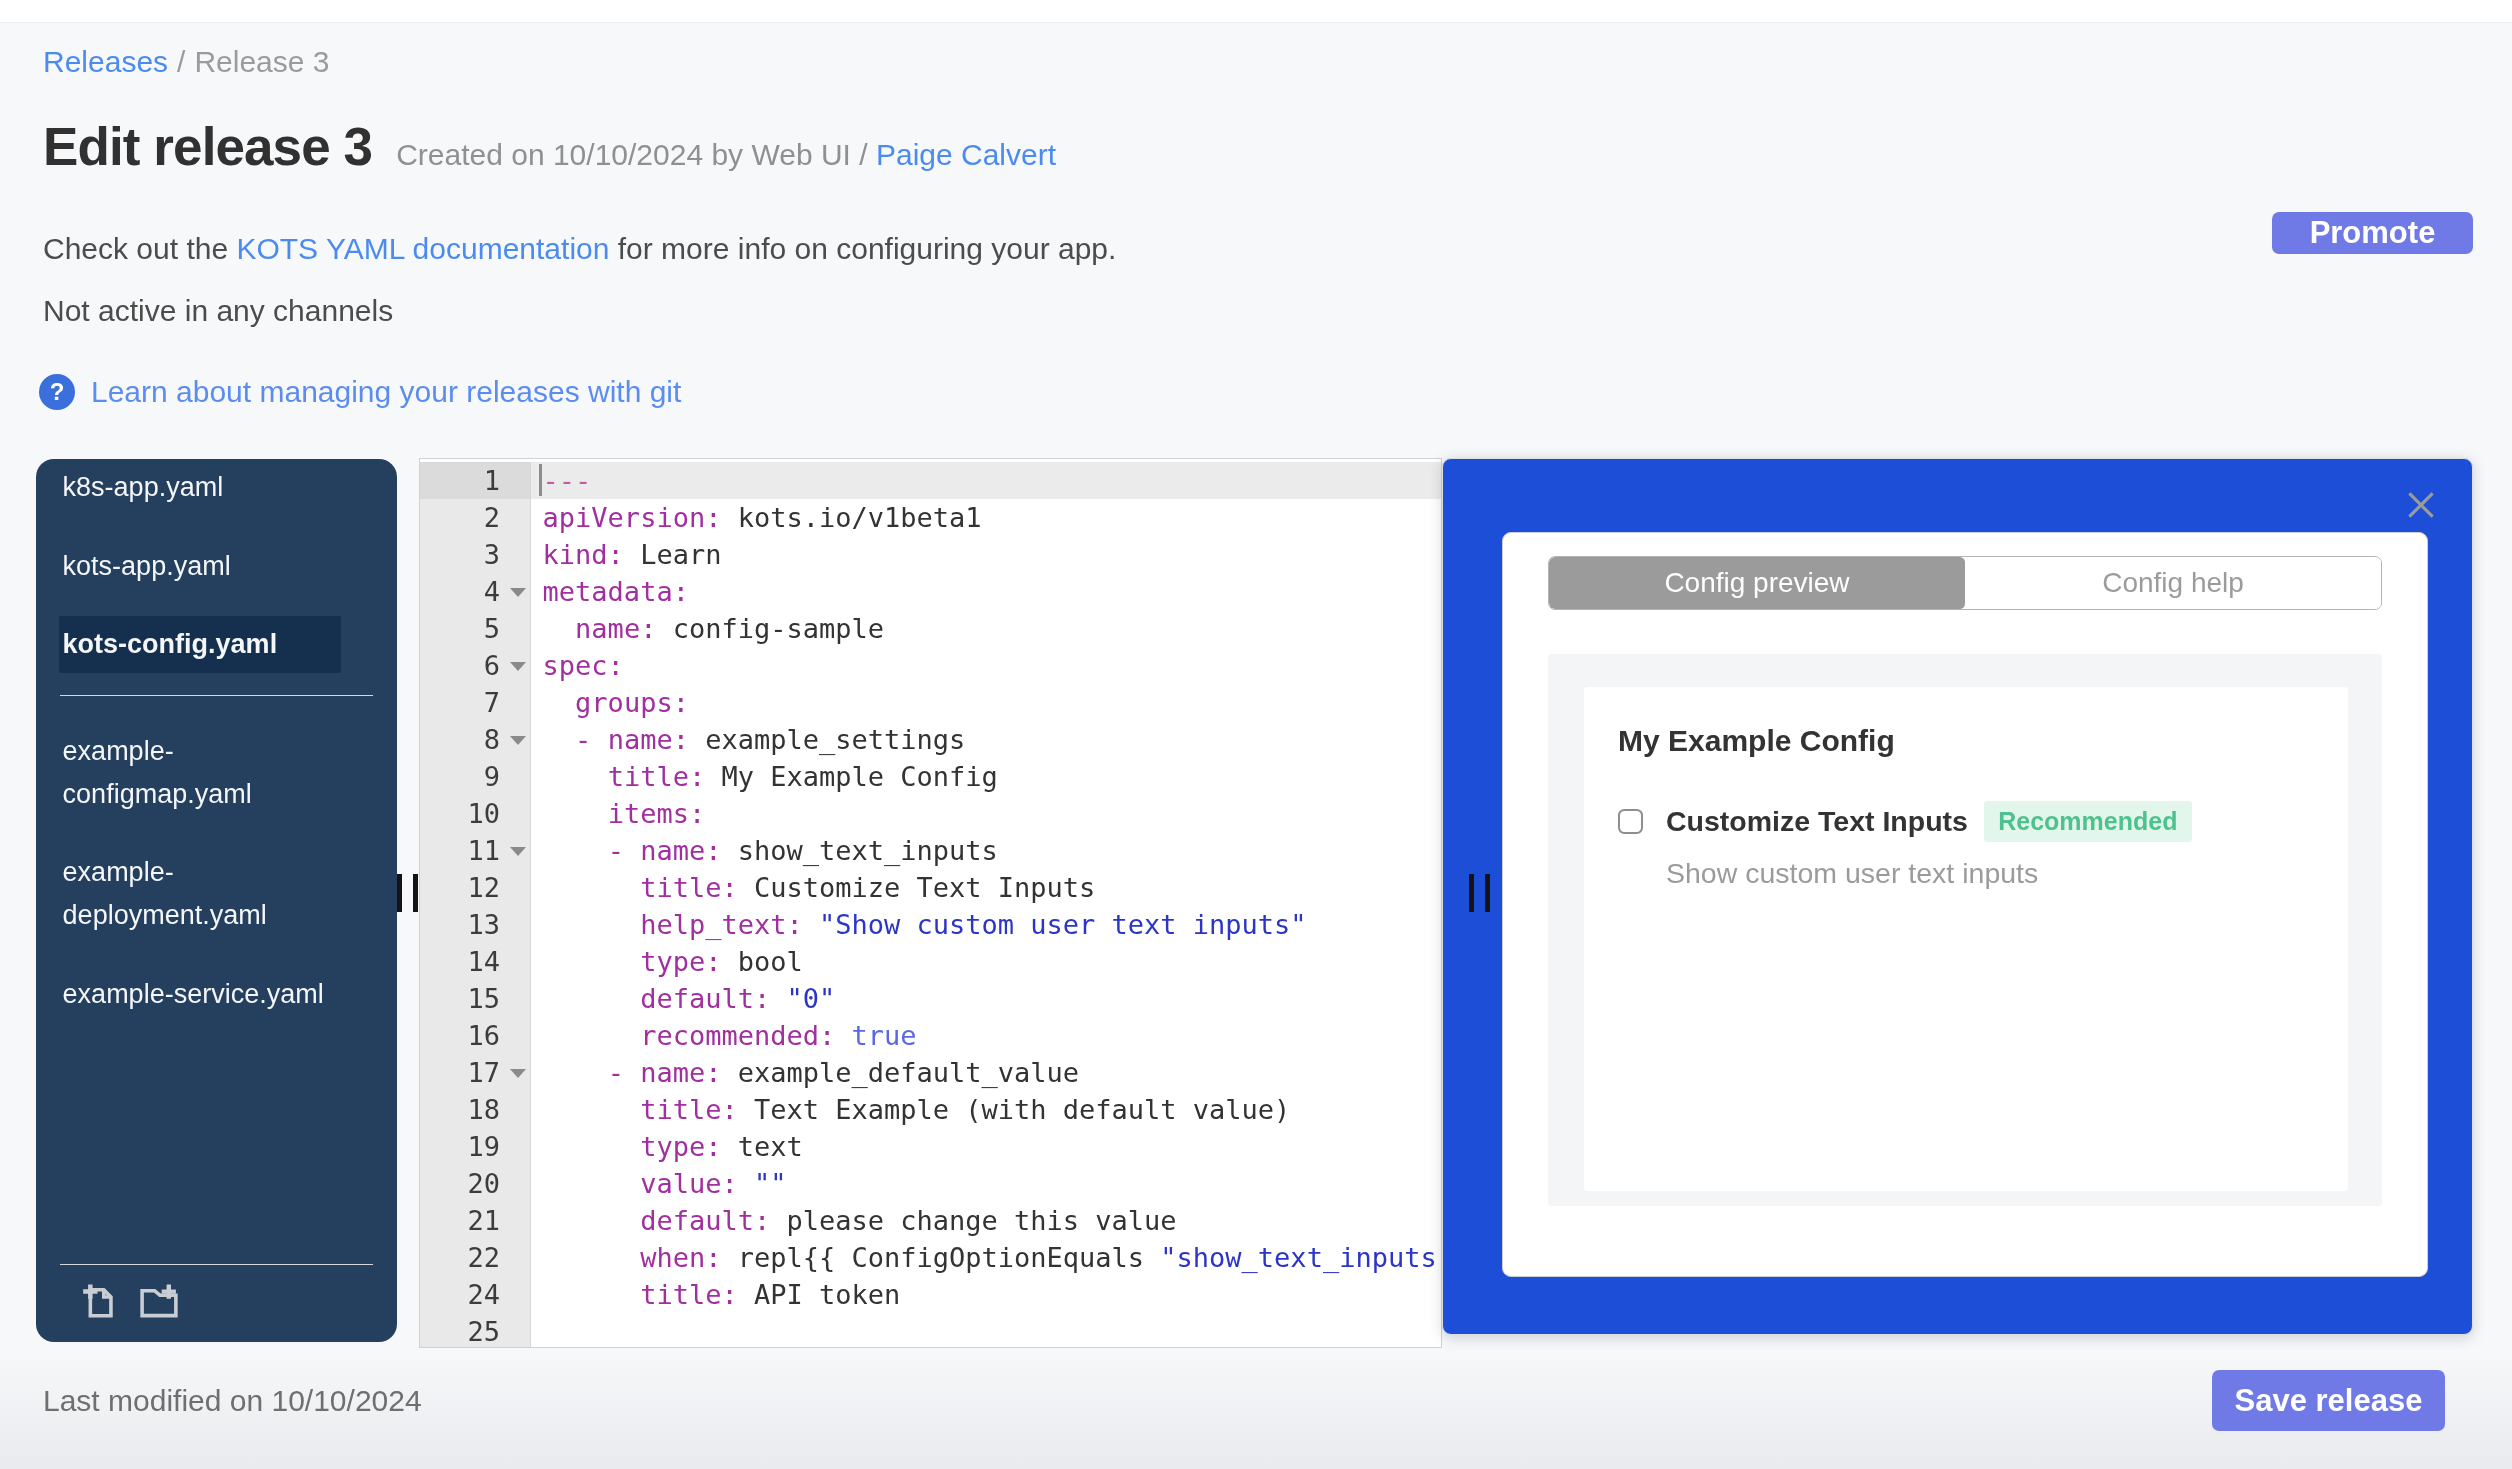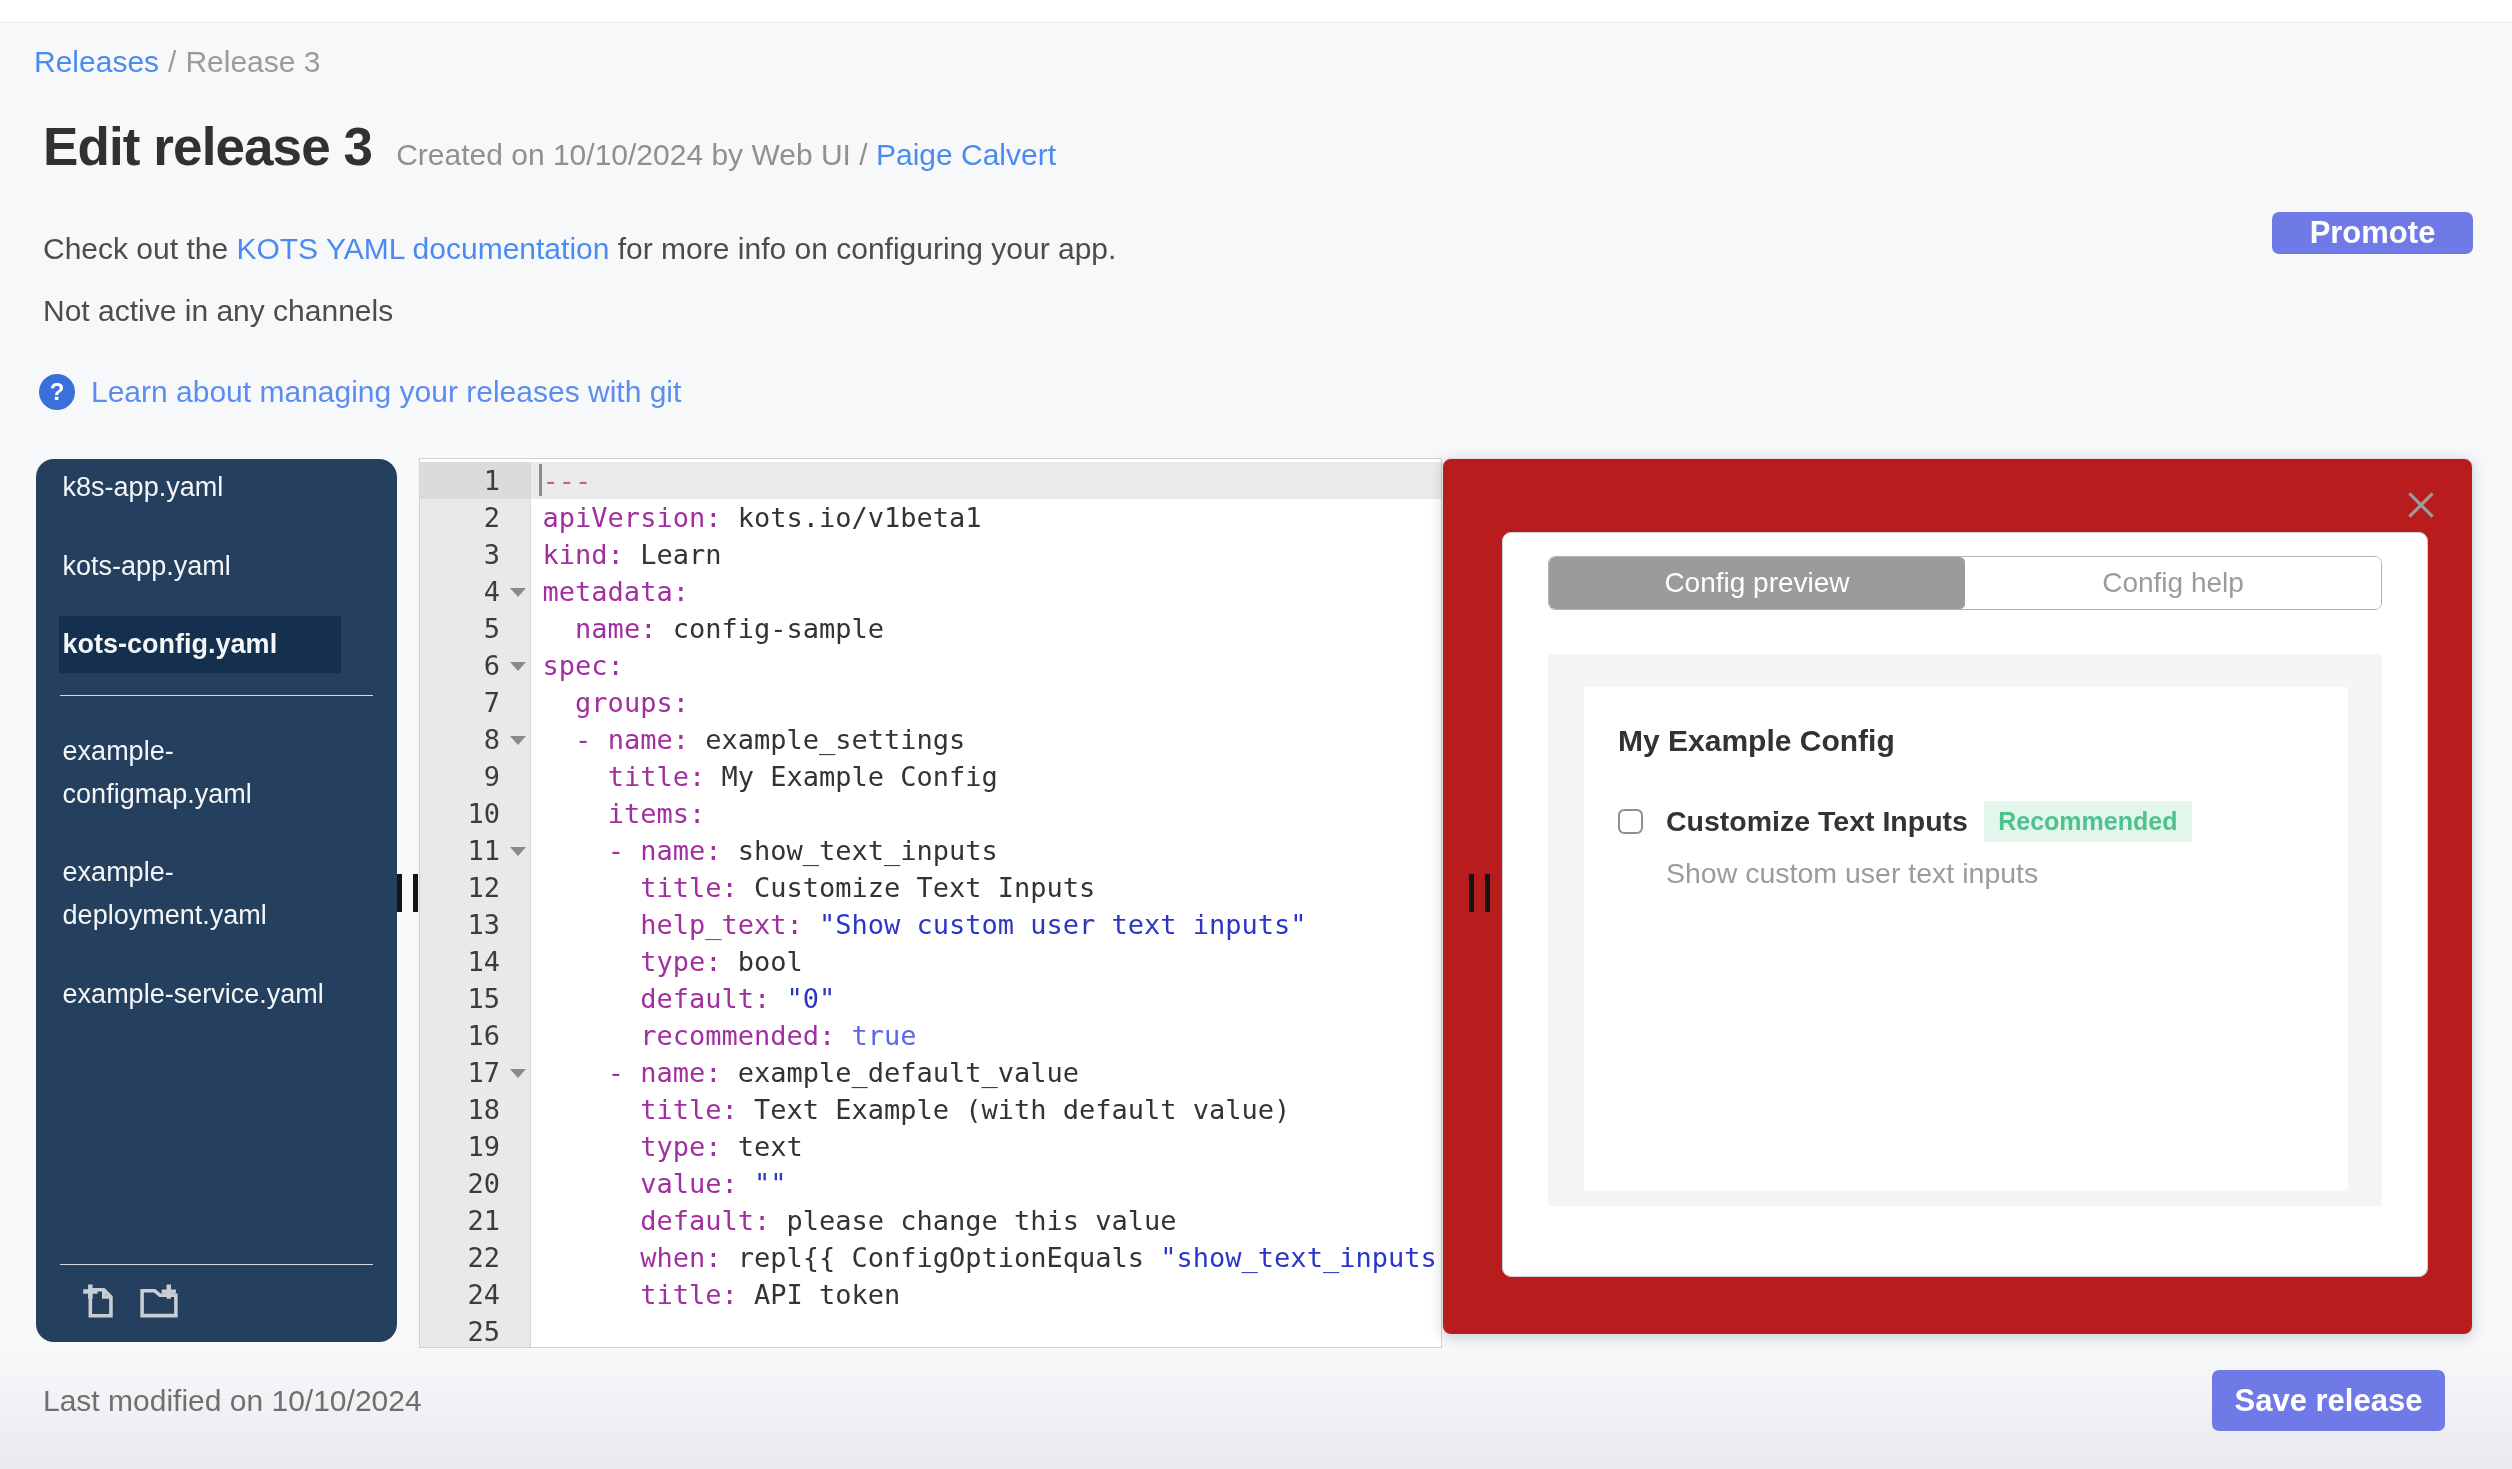--- a/index.html
+++ b/index.html
@@ -7,21 +7,21 @@
   body {
     font-family:"Liberation Sans", sans-serif;
     background:#f7f8fa;
     position:relative;
     overflow:hidden;
     color:#4c4c4c;
   }
   .top-band { position:absolute; top:0; left:0; right:0; height:23px; background:#ffffff; border-bottom:0.9px solid #ededef; }
 
   
-  .breadcrumb { position:absolute; left:34px; top:45px; font-size:30px; }
+  .breadcrumb { position:absolute; left:43px; top:45px; font-size:30px; }
   .breadcrumb .link { color:#4b8bf0; cursor:pointer; }
   .breadcrumb .sep { color:#9b9b9b; margin:0 9px; }
   .breadcrumb .current { color:#9b9b9b; }
 
   .title-row { position:absolute; left:43px; top:116px; display:flex; align-items:baseline; gap:24px; }
   .page-title { font-size:53px; font-weight:700; color:#313131; letter-spacing:-0.9px; }
   .created-meta { font-size:30px; color:#8f9091; }
   .created-meta .author { color:#4b8bf0; cursor:pointer; }
 
   .docs-line { position:absolute; left:43px; top:232px; font-size:30px; color:#4c4c4c; }
@@ -72,21 +72,21 @@
   .t-doc { color:#c65ba5; }
 
   
   .handle { position:absolute; top:874px; width:21.4px; height:38px; cursor:col-resize; }
   .handle span { position:absolute; top:0; bottom:0; width:5.3px; background:#141414; }
   .handle span:first-child { left:0; } .handle span:last-child { left:16px; }
   .handle-left { left:397px; } .handle-right { left:1469px; z-index:5; }
 
   
   .panel { position:absolute; left:1442px; top:458px; width:1031px; height:877px;
-           background:#b91c1c; border:0.9px solid #dcdee2; border-radius:9px;
+           background:#1d4ed8; border:0.9px solid #dcdee2; border-radius:9px;
            box-shadow:0 2.7px 14.3px rgba(40,50,70,0.20); }
   .close-x { position:absolute; right:34px; top:28.5px; width:34px; height:34px; cursor:pointer; }
   .inner { position:absolute; left:59px; top:73px; width:926px; height:745px;
            border:1.8px solid #cbced2; border-radius:9px; background:#fff; }
   .toggle { position:absolute; left:45px; top:23px; width:834px; height:54px;
             border:1.8px solid #b3b3b3; border-radius:7.1px; display:flex; overflow:hidden; background:#fff; }
   .toggle .tab { width:50%; display:flex; align-items:center; justify-content:center;
                  font-size:28px; cursor:pointer; }
   .toggle .tab.active { background:#9b9b9b; color:#ffffff; border-radius:5.3px; }
   .toggle .tab.inactive { color:#9b9b9b; background:#ffffff; }

